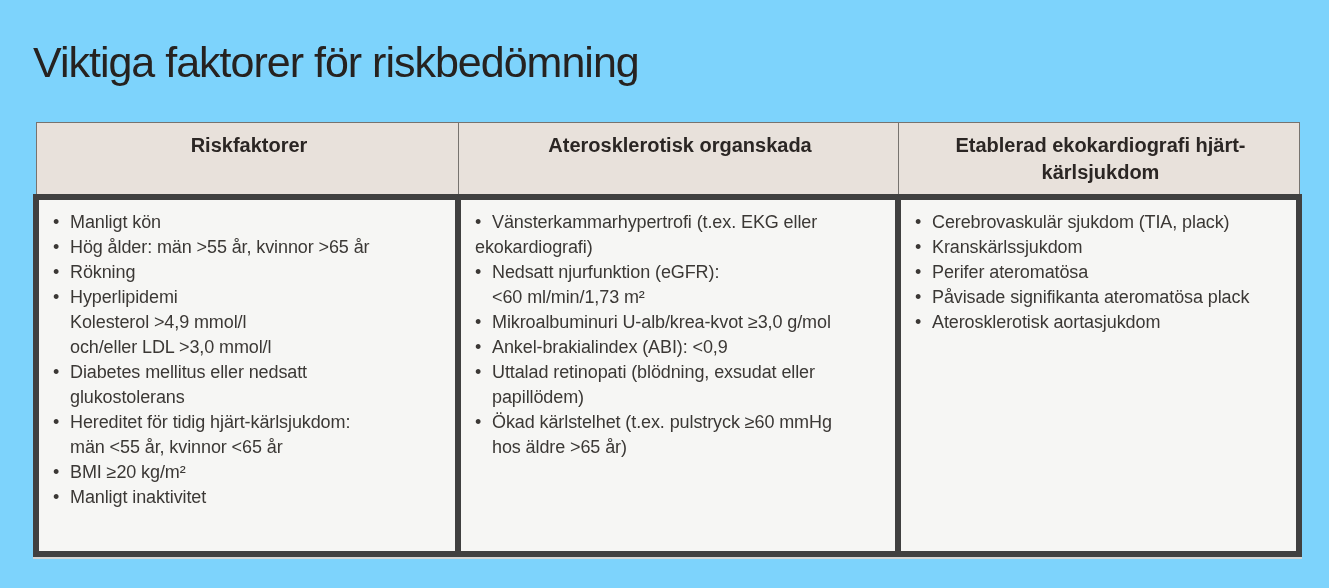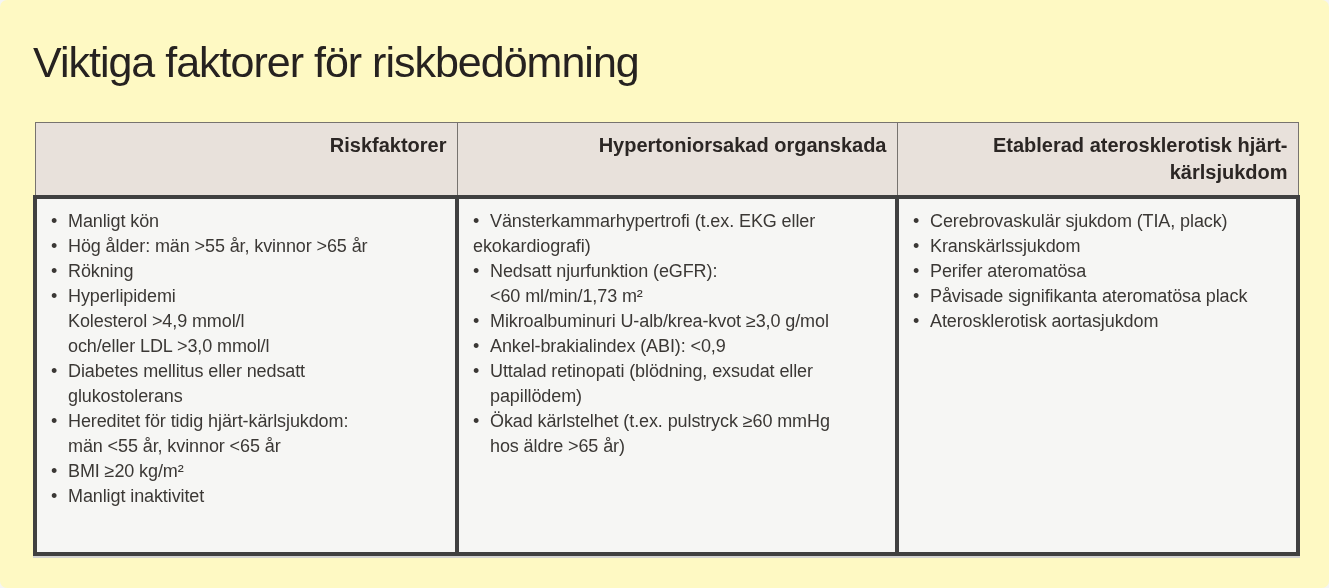--- a/index.html
+++ b/index.html
@@ -1,25 +1,24 @@
 <!DOCTYPE html>
 <html><head>
 <meta charset="utf-8">
 <style>
   * { margin: 0; padding: 0; box-sizing: border-box; }
   html, body { background: #f5f5f3; }
   .page {
     position: relative;
     width: 1329px;
     height: 588px;
-    background: #fef9c3;
+    background: #7dd3fc;
     overflow: hidden;
     font-family: "Liberation Sans", sans-serif;
     color: #3b3835;
-    border-radius: 7px;
   }
   .page-title {
     position: absolute;
     left: 33px;
     top: 36px;
     font-size: 43px;
     line-height: 52px;
     font-weight: 300;
     letter-spacing: -1px;
     color: #262220;
@@ -33,34 +32,34 @@
     border-collapse: collapse;
     table-layout: fixed;
     box-shadow: 0 2px 0 #d4d4d2;
   }
   col.c1 { width: 422px; }
   col.c2 { width: 440px; }
   col.c3 { width: 401px; }
   th {
     height: 74px;
     vertical-align: top;
-    text-align: right;
+    text-align: center;
     background: #e8e1db;
     border: 1px solid #77736f;
     padding: 9px 10px 0 14px;
     font-size: 20px;
     line-height: 27px;
     font-weight: 700;
     color: #2b2624;
   }
   td {
     height: 357px;
     vertical-align: top;
     background: #f6f6f4;
-    border: 4px solid #404040;
+    border: 6px solid #404040;
     padding: 9px 5px 0 14px;
   }
   ul.cell-list {
     list-style: none;
     margin: 0;
     padding: 0;
   }
   ul.cell-list li {
     font-size: 18px;
     line-height: 25px;
@@ -89,22 +88,22 @@
 
   <table class="risk-table">
     <colgroup>
       <col class="c1">
       <col class="c2">
       <col class="c3">
     </colgroup>
     <thead>
       <tr>
         <th>Riskfaktorer</th>
-        <th>Hypertoniorsakad organskada</th>
-        <th>Etablerad aterosklerotisk hjärt-kärlsjukdom</th>
+        <th>Aterosklerotisk organskada</th>
+        <th>Etablerad ekokardiografi hjärt-kärlsjukdom</th>
       </tr>
     </thead>
     <tbody>
       <tr>
         <td>
           <ul class="cell-list">
               <li>Manligt kön</li>
               <li>Hög ålder: män &gt;55 år, kvinnor &gt;65 år</li>
               <li>Rökning</li>
               <li>Hyperlipidemi<br>Kolesterol &gt;4,9 mmol/l<br>och/eller LDL &gt;3,0 mmol/l</li>

